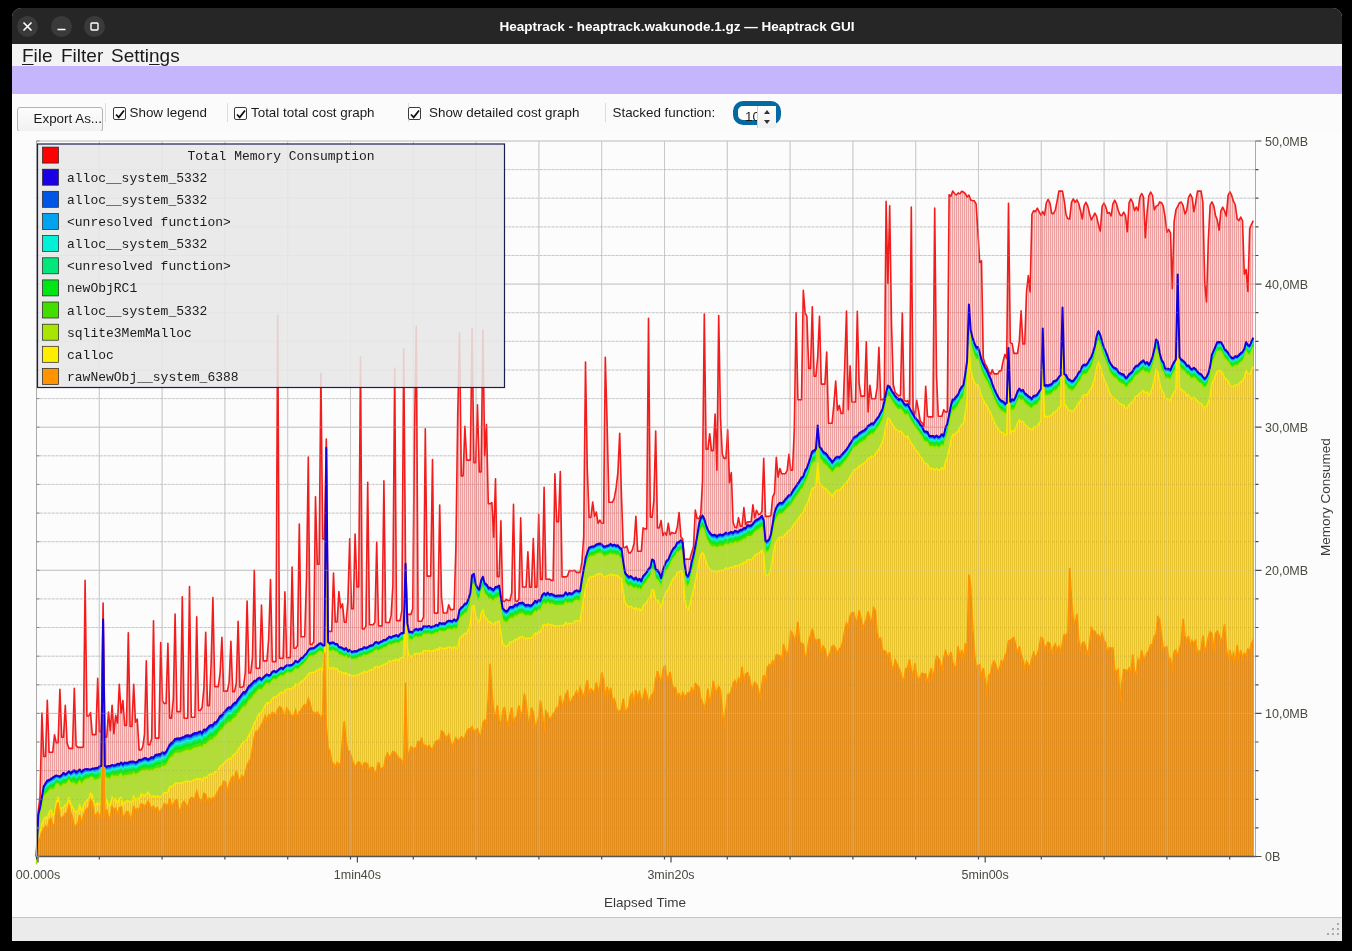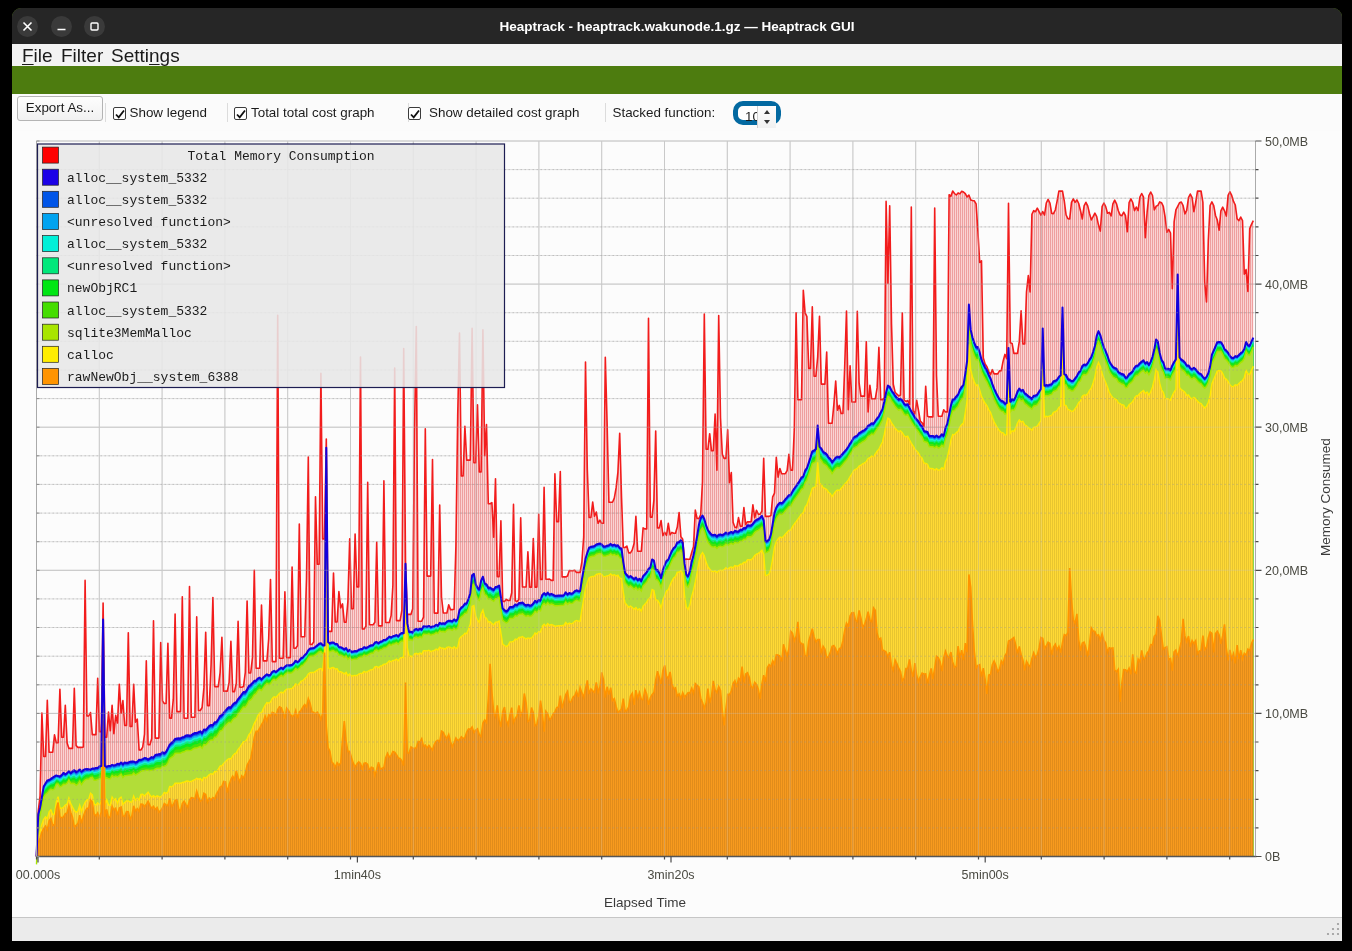--- a/index.html
+++ b/index.html
@@ -1,25 +1,25 @@
 <!DOCTYPE html>
 <html><head><meta charset="utf-8"><style>
 html,body{margin:0;padding:0;width:1352px;height:951px;background:#000;font-family:"Liberation Sans",sans-serif;}
-#win{position:absolute;left:12px;top:8px;width:1330px;height:933px;background:#4d7c0f;border-radius:9px 9px 0 0;overflow:hidden;}
+#win{position:absolute;left:12px;top:8px;width:1330px;height:933px;background:#c4b5fd;border-radius:9px 9px 0 0;overflow:hidden;}
 #titlebar{position:absolute;left:0;top:0;width:1330px;height:36px;background:#262626;}
 .wbtn{position:absolute;top:8px;width:21px;height:21px;border-radius:50%;background:#3a3a3a;}
 #title{position:absolute;left:0;top:0;width:1330px;height:36px;line-height:37px;text-align:center;color:#fff;font-weight:bold;font-size:13.5px;}
 #menubar{position:absolute;left:0;top:36px;width:1330px;height:22px;background:#f3f3f3;font-size:19px;color:#1a1a1a;}
 .mi{position:absolute;top:1px;}
 #tabbar{position:absolute;left:0;top:58px;width:1330px;height:28px;background:#f3f3f3;}
 #tabbar .bot{position:absolute;left:0;top:27px;width:1330px;height:1px;background:#bdbdbd;}
 .tab{position:absolute;top:3px;height:23px;background:linear-gradient(#fafafa,#ececec);border:1px solid #bdbdbd;border-radius:4px 4px 0 0;box-sizing:border-box;text-align:center;font-size:13.4px;color:#1c1c1c;line-height:23px;}
 .tab.active{top:0;height:28px;background:#fcfcfc;line-height:26px;border-bottom:none;z-index:3;}
 #toolbar{position:absolute;left:0;top:86px;width:1330px;height:37px;background:#fbfbfb;font-size:13.4px;color:#1b1b1b;}
-#exportbtn{position:absolute;left:5px;top:2px;width:84px;height:23px;border:1px solid #b4b4b4;border-radius:3px;background:linear-gradient(#fdfdfd,#f1f1f1);text-align:center;line-height:22px;}
+#exportbtn{position:absolute;left:5px;top:13px;width:84px;height:23px;border:1px solid #b4b4b4;border-radius:3px;background:linear-gradient(#fdfdfd,#f1f1f1);text-align:right;line-height:22px;}
 .tsep{position:absolute;top:9px;width:1px;height:19px;background:#dcdcdc;}
 .cb{position:absolute;top:13px;width:13px;height:13px;border:1.4px solid #3c3c3c;border-radius:2px;background:#fff;box-sizing:border-box;}
 .cl{position:absolute;top:8px;height:22px;line-height:22px;text-align:right;}
 #spin{position:absolute;left:721px;top:7px;width:48px;height:24px;border:5px solid #0369a1;border-radius:10px;background:#fff;box-sizing:border-box;}
 #spin .num{position:absolute;left:0;top:0;width:29px;height:22px;line-height:22px;text-align:center;}
 #spin .arr{position:absolute;right:0;top:0;width:18px;height:22px;border-left:1px solid #cfcfcf;background:linear-gradient(#fdfdfd,#f1f1f1);}
 #chartwrap{position:absolute;left:0;top:123px;width:1330px;height:786px;}
 #statusbar{position:absolute;left:0;top:909px;width:1330px;height:24px;background:#ebebeb;border-top:1px solid #c6c6c6;box-sizing:border-box;}
 .ax{font-family:"Liberation Sans",sans-serif;font-size:12.5px;fill:#4a4a42;}
 .axt{font-family:"Liberation Sans",sans-serif;font-size:13.5px;fill:#3a3a3a;}

